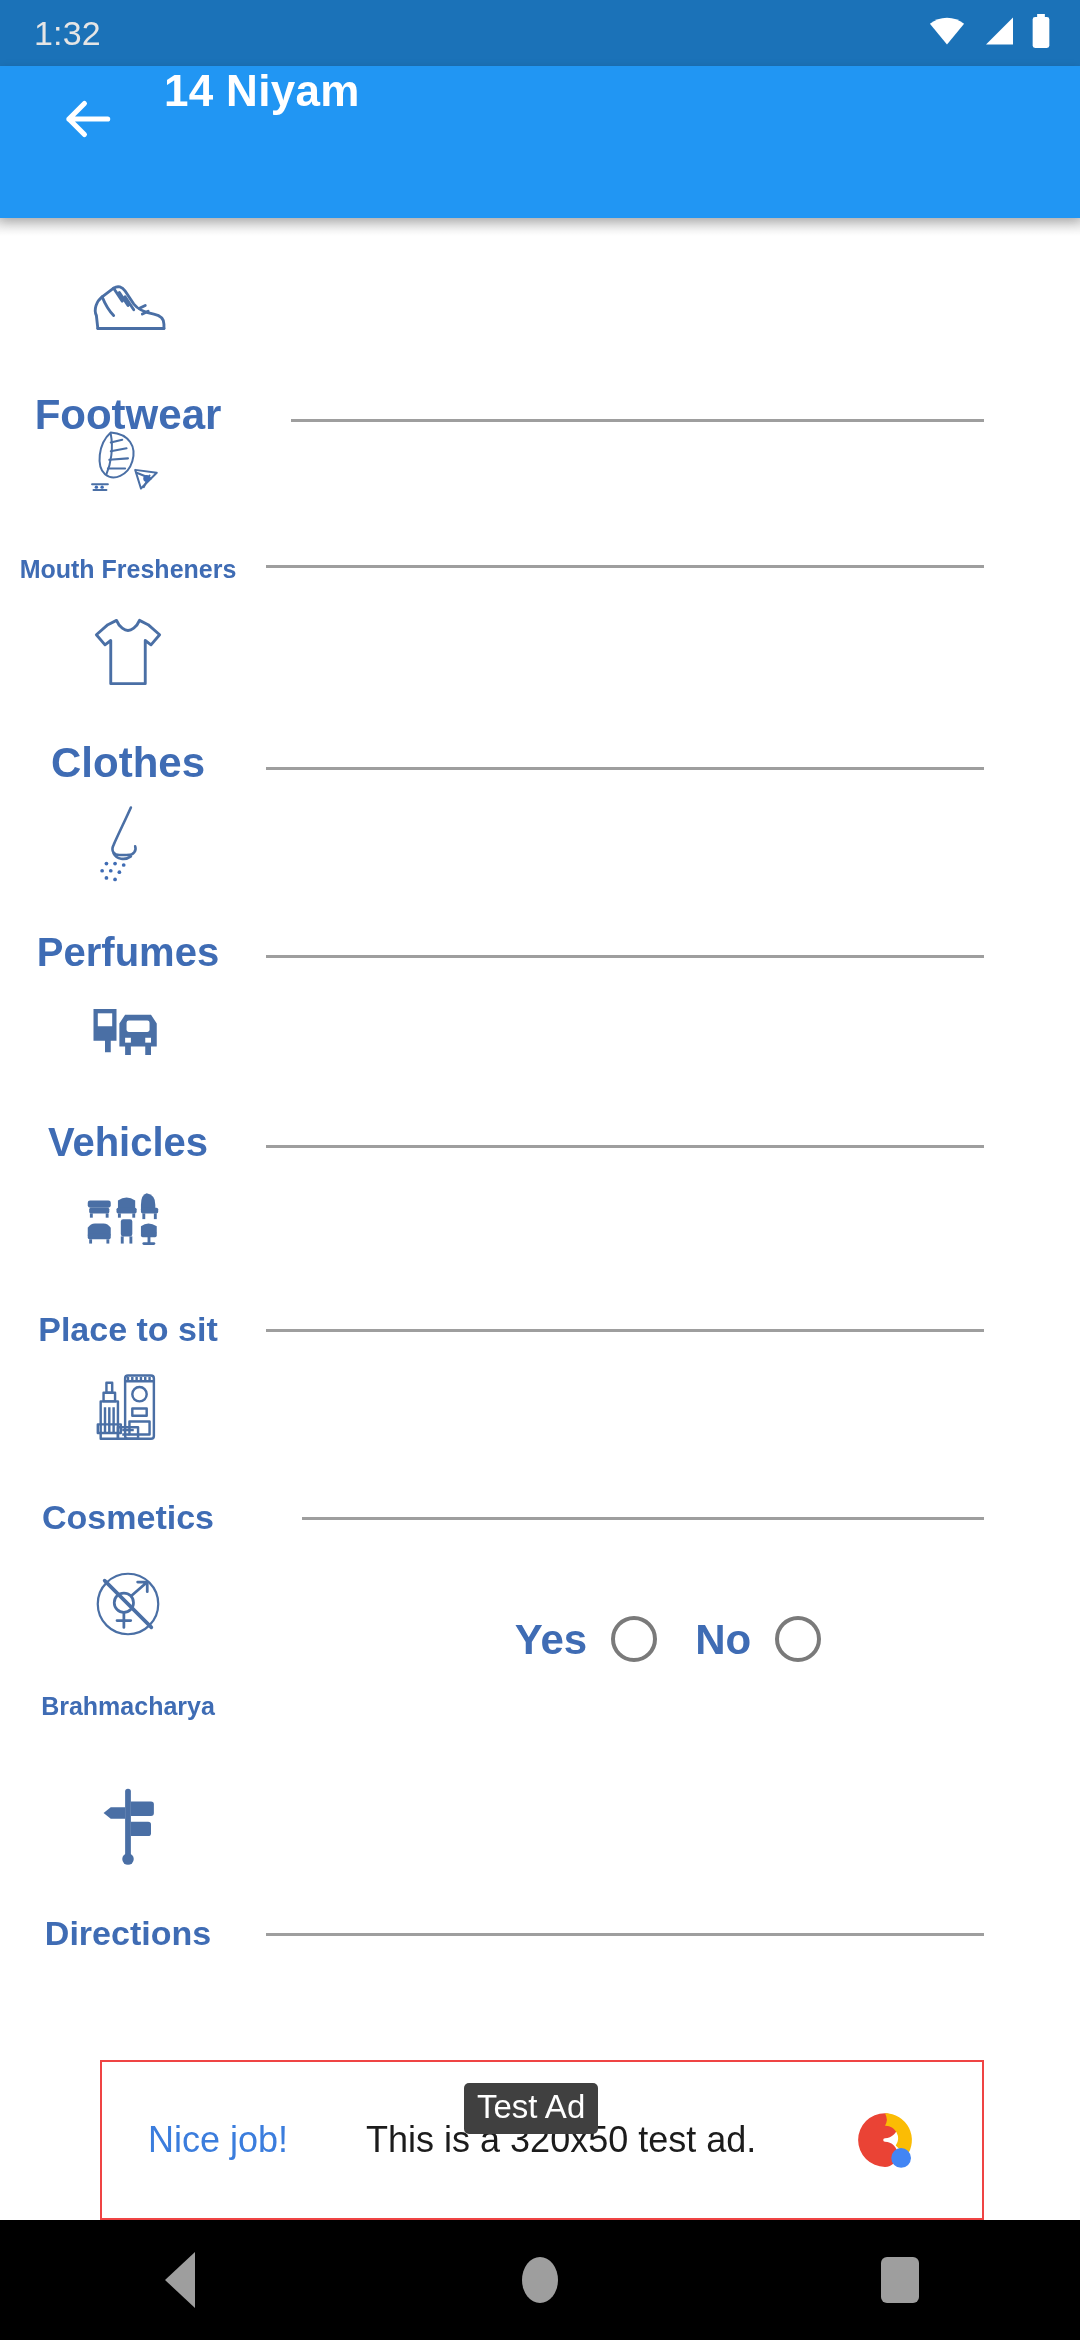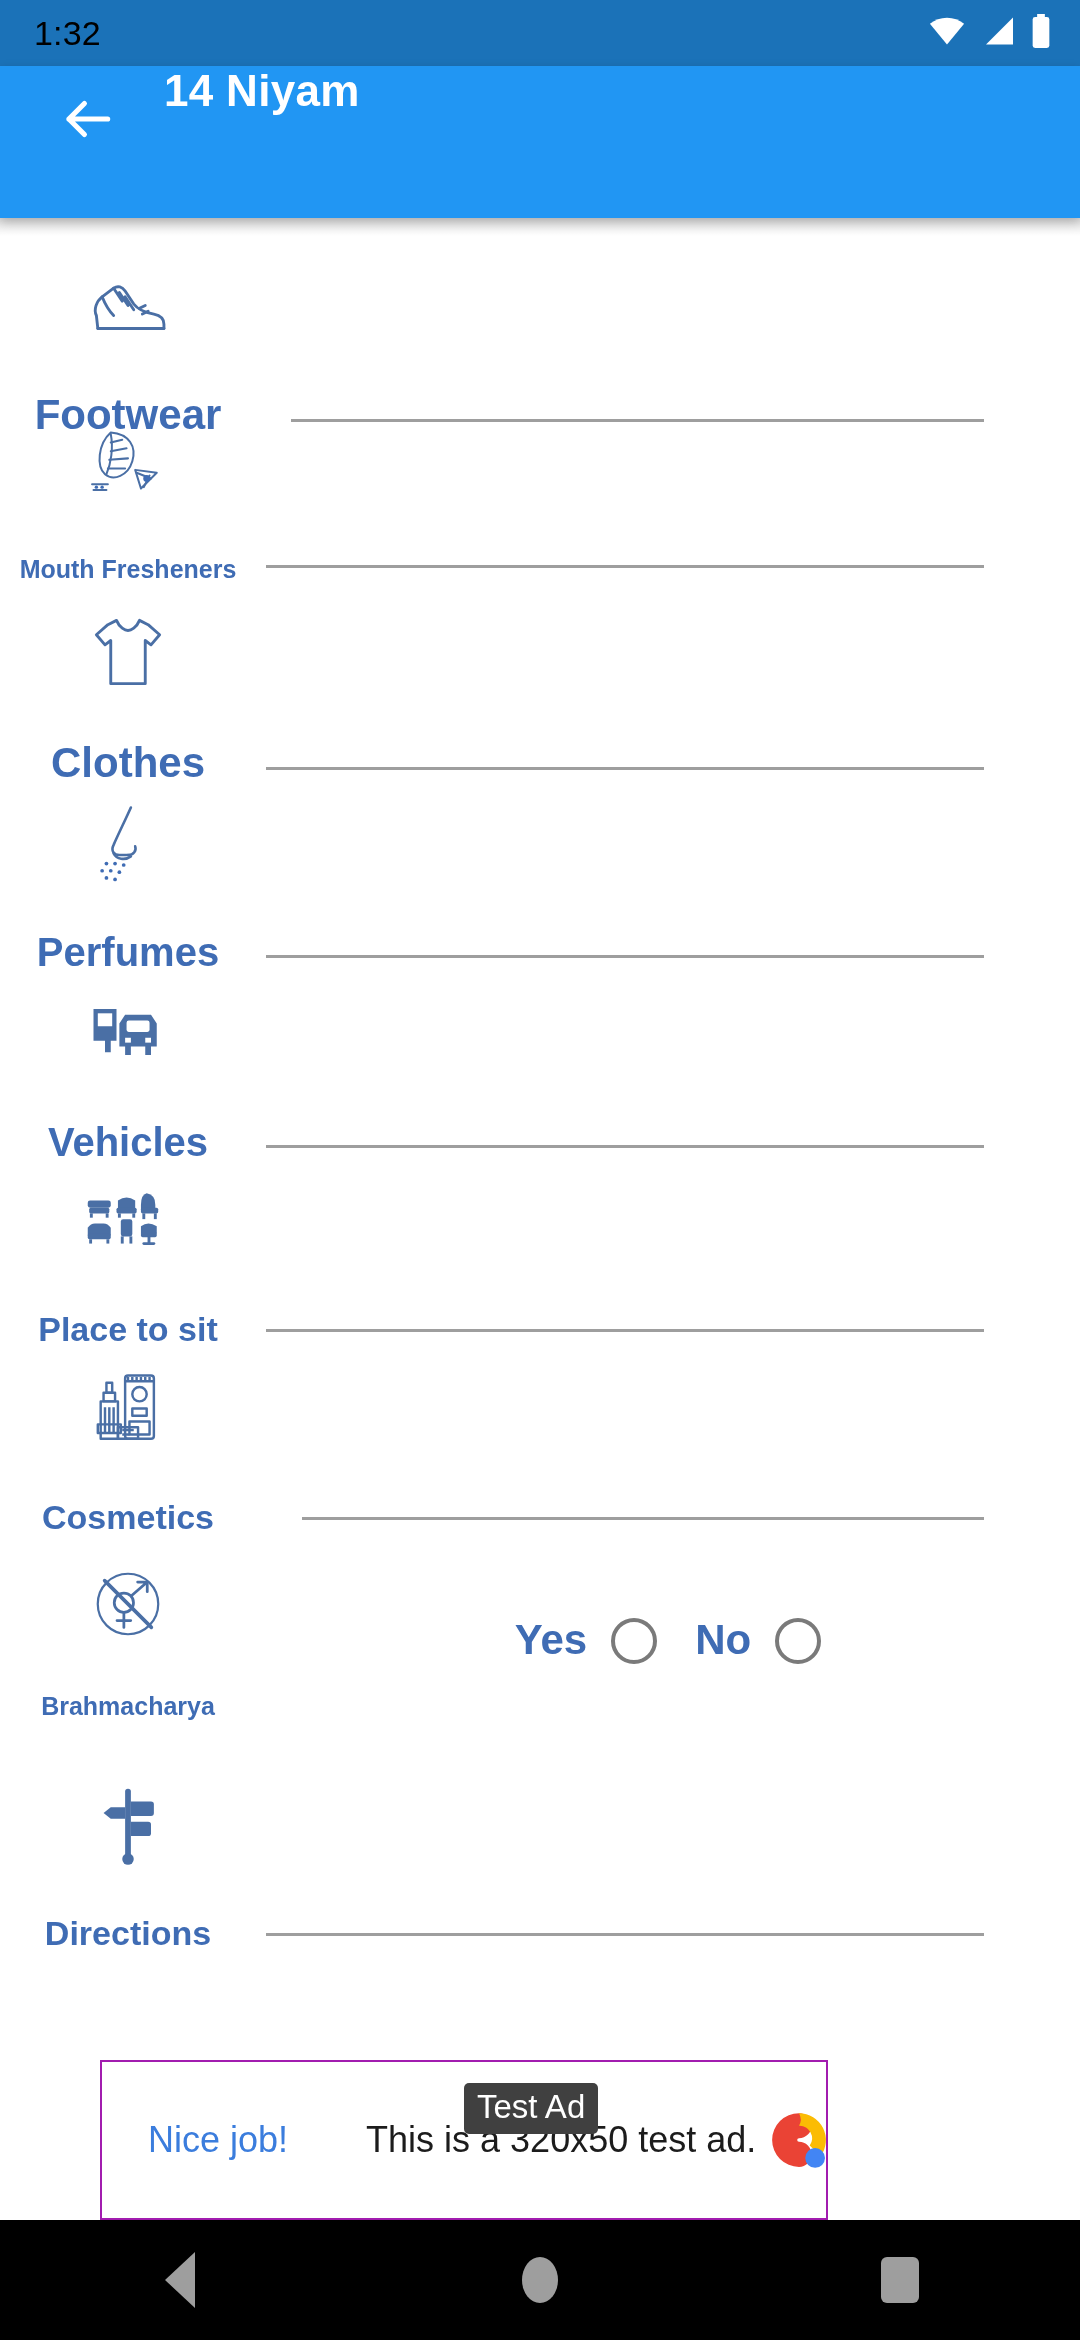--- a/index.html
+++ b/index.html
@@ -8,21 +8,21 @@
     background:#ffffff;
     font-family:"Liberation Sans", sans-serif;
     overflow:hidden;
   }
   #screen { position:relative; width:1080px; height:2340px; background:#ffffff; }
 
   
   .statusbar {
     position:absolute; top:0; left:0; width:1080px; height:66px;
     background:#1b72b8; display:flex; align-items:center;
-    padding:0 28px 0 34px; color:#000000;
+    padding:0 28px 0 34px; color:#e5e5e5;
   }
   .status-time { font-size:34px; letter-spacing:.2px; line-height:1; font-weight:400; }
   .status-icons { margin-left:auto; display:flex; align-items:center; gap:15px; }
 
   
   .appbar {
     position:absolute; top:66px; left:0; width:1080px; height:152px;
     background:#2196f3; display:flex; align-items:flex-start;
     box-shadow:0 4px 10px rgba(0,0,0,.22);
     z-index:5;
@@ -75,37 +75,37 @@
 
   
   .tyaag {
     position:absolute; left:256px; width:824px;
     display:flex; flex-direction:column; align-items:center;
   }
   .tyaag-title {
     color:#3f6cb4; font-size:42px; font-weight:700; letter-spacing:.2px;
   }
   .tyaag-opts {
-    display:flex; align-items:flex-end; margin-top:50px;
+    display:flex; align-items:flex-start; margin-top:50px;
   }
   .opt-label {
     color:#3f6cb4; font-size:42px; font-weight:700;
   }
   .radio {
     width:46px; height:46px; border-radius:50%;
     border:4px solid #7a7a7a; background:transparent;
     margin-left:24px;
   }
   .gap { width:38px; }
 
   
   .ad {
     position:absolute; left:100px; top:2060px;
-    width:728px; height:160px;
-    background:#ffffff; border:2px solid #a21caf;
+    width:884px; height:160px;
+    background:#ffffff; border:2px solid #ef4444;
     display:flex; align-items:center;
   }
   .ad-cta {
     color:#3b7ddd; font-size:36px; margin-left:46px; white-space:nowrap;
   }
   .ad-body {
     color:#1c1c1c; font-size:36px; margin-left:78px; white-space:nowrap;
   }
   .ad-logo { margin-left:auto; margin-right:54px; display:flex; }
   .ad-tag {

